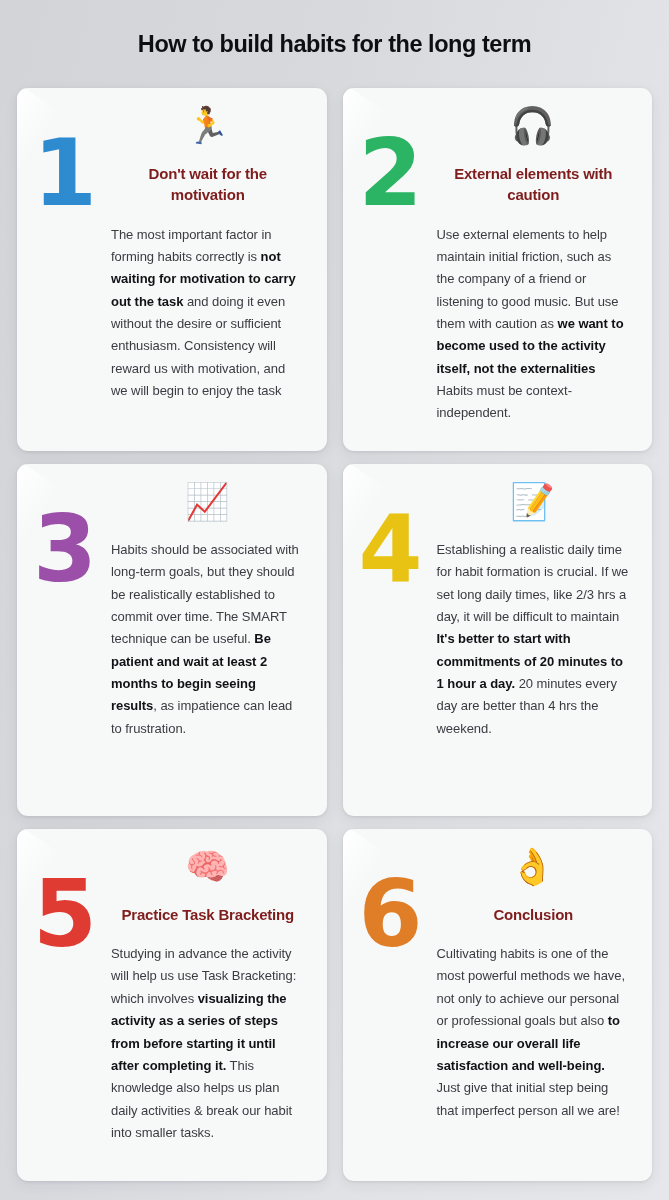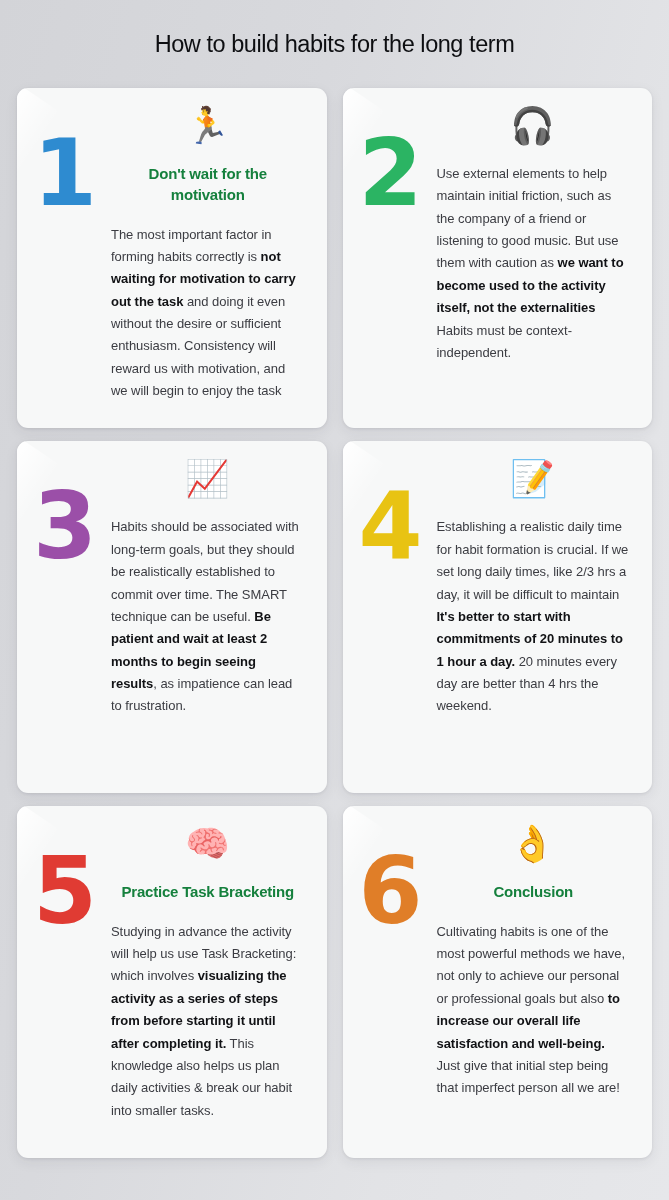--- a/index.html
+++ b/index.html
@@ -29,21 +29,21 @@
   .header {
     height: 88px;
     display: flex;
     align-items: center;
     justify-content: center;
     flex: 0 0 auto;
   }
 
   .page-title {
     font-size: 23.5px;
-    font-weight: 400;
+    font-weight: 700;
     letter-spacing: -0.45px;
     color: #0d0e11;
     text-align: center;
     line-height: 1.2;
   }
 
   
   .grid {
     flex: 1 1 auto;
     display: grid;
@@ -121,21 +121,21 @@
     margin-bottom: 17px;
     height: 40px;
     display: flex;
     align-items: center;
     justify-content: center;
   }
 
   .card-heading {
     font-size: 15px;
     font-weight: 700;
-    color: #15803d;
+    color: #7f1d1d;
     text-align: center;
     line-height: 1.42;
     letter-spacing: -0.2px;
     margin-bottom: 18px;
     max-width: 195px;
   }
 
   .card-text {
     font-size: 13px;
     line-height: 1.72;
@@ -174,20 +174,21 @@
         <div class="card-body">
           <div class="emoji">🏃</div>
           <div class="card-heading">Don't wait for the motivation</div>
           <div class="card-text"><span>The most important factor in forming habits correctly is </span><b>not waiting for motivation to carry out the task</b><span> and doing it even without the desire or sufficient enthusiasm. Consistency will reward us with motivation, and we will begin to enjoy the task</span></div>
         </div>
       </div>
       <div class="card">
         <div class="numeral" style="color: rgb(43, 180, 99);">2</div>
         <div class="card-body">
           <div class="emoji">🎧</div>
+          <div class="card-heading">External elements with caution</div>
           <div class="card-text"><span>Use external elements to help maintain initial friction, such as the company of a friend or listening to good music. But use them with caution as </span><b>we want to become used to the activity itself, not the externalities</b><span> Habits must be context- independent.</span></div>
         </div>
       </div>
       <div class="card tall">
         <div class="numeral" style="color: rgb(155, 79, 168);">3</div>
         <div class="card-body">
           <div class="emoji">📈</div>
           <div class="card-text"><span>Habits should be associated with long-term goals, but they should be realistically established to commit over time. The SMART technique can be useful. </span><b>Be patient and wait at least 2 months to begin seeing results</b><span>, as impatience can lead to frustration.</span></div>
         </div>
       </div>

